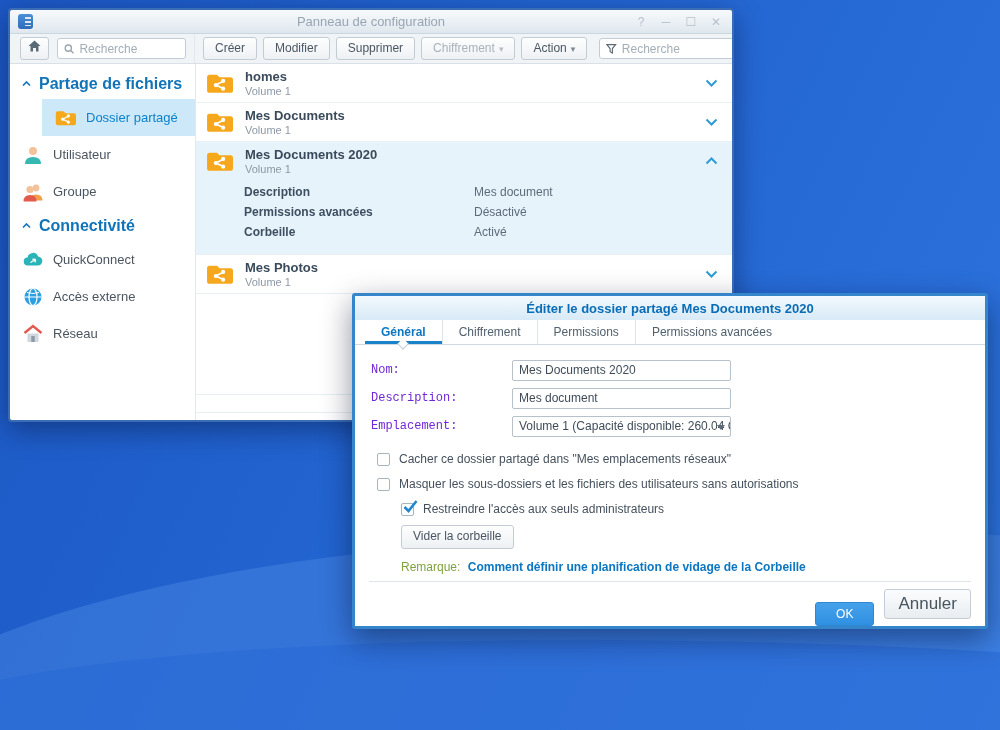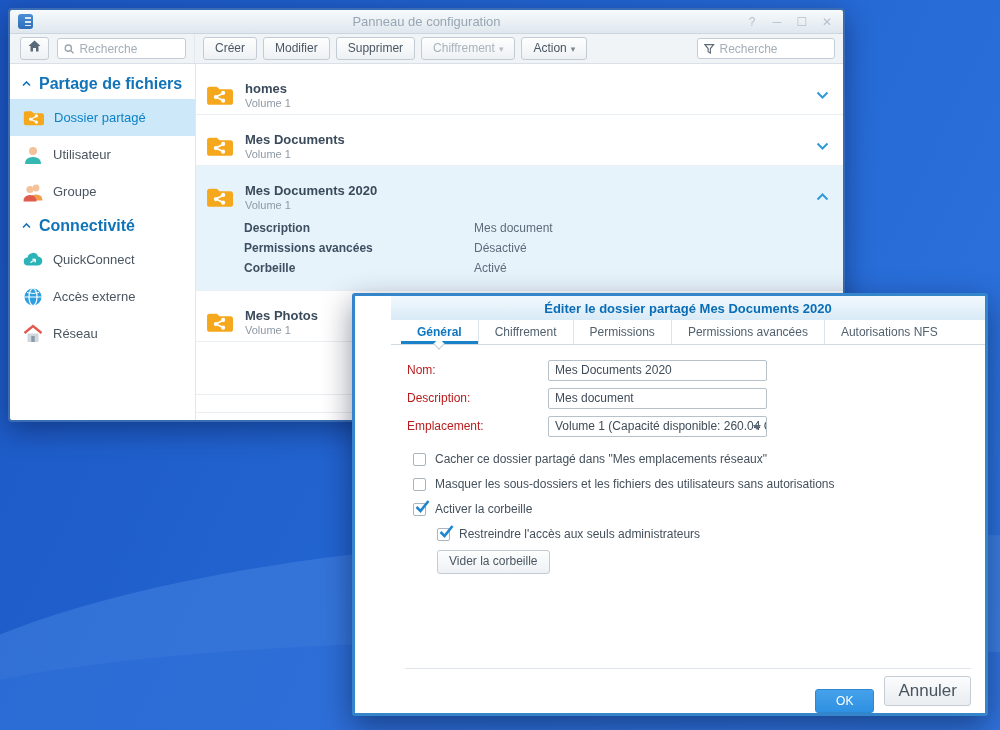--- a/index.html
+++ b/index.html
@@ -9,21 +9,21 @@
 
   
   .wave { position:absolute; pointer-events:none; }
   .wave-a { left:-12%; top:540px; width:130%; height:560px;
             background:rgba(96,156,240,.30); border-radius:100% 100% 0 0 / 60% 22% 0 0;
             transform:rotate(-3deg); }
   .wave-b { left:-10%; top:640px; width:140%; height:400px;
             background:rgba(38,104,214,.55); border-radius:90% 100% 0 0 / 40% 30% 0 0; }
 
   
-  .win { position:absolute; left:8px; top:8px; width:837px; height:414px;
+  .win { position:absolute; left:8px; top:8px; width:726px; height:414px;
          background:#15803d; border:2px solid #3a6db4; border-radius:4px;
          box-shadow:0 8px 28px rgba(0,10,40,.40); display:flex; flex-direction:column; overflow:hidden; }
   .titlebar { height:24px; flex:0 0 24px; background:linear-gradient(#f7fafc,#dfe7ee);
               border-bottom:1px solid #ccd6de; display:flex; align-items:center; position:relative; }
   .appicon { width:15px; height:15px; margin-left:8px; border-radius:3px;
              background:linear-gradient(#4a8fd6,#2f6cb8); position:relative; }
   .appicon::after { content:""; position:absolute; right:2px; top:3px; width:6px; height:9px;
                     background:repeating-linear-gradient(#dfe7ee 0 2px, transparent 2px 4px); }
   .wtitle { position:absolute; left:0; right:0; text-align:center; font-size:13px; color:#98a6b3; }
   .wctrls { margin-left:auto; display:flex; gap:13px; padding-right:10px; color:#b7c1cb;
@@ -49,61 +49,61 @@
   .spacer { flex:1; }
 
   .winbody { flex:1; display:flex; min-height:0; }
 
   
   .sidebar { width:185px; flex:0 0 185px; background:#fff; padding-top:4px; overflow:hidden; }
   .sec-hdr { display:flex; align-items:center; gap:8px; padding:7px 0 6px 12px;
              font-size:16px; font-weight:bold; color:#1173b8; }
   .side-item { display:flex; align-items:center; gap:10px; height:37px; padding-left:13px;
                font-size:13px; color:#4a5560; }
-  .side-item.selected { background:#cde9f9; color:#0c82c9; }
+  .side-item.selected { background:#cde9f9; color:#0c82c9;margin-left:32px; }
   .side-item svg { flex:0 0 auto; }
 
   
   .content { flex:1; border-left:1px solid #e2e8ed; position:relative; background:#fff;
              display:flex; flex-direction:column; overflow:hidden; }
   .frow { border-bottom:1px solid #eaeff3; }
-  .frow-head { display:flex; align-items:center; padding:5px 14px 5px 10px; min-height:37px;margin-top:12px; }
+  .frow-head { display:flex; align-items:center; padding:5px 14px 5px 10px; min-height:37px; }
   .frow.expanded { background:#e7f3fb; }
   .ftexts { margin-left:12px; }
   .fname { font-size:13px; font-weight:bold; color:#3a4a5a; }
   .fvol { font-size:11px; color:#8d99a4; margin-top:1px; }
   .fchev { margin-left:auto; }
   .fdetails { padding:2px 0 12px 48px; }
   .drow { display:flex; font-size:12px; padding:3px 0; }
   .dlabel { width:230px; font-weight:bold; color:#3d4f60; }
   .dvalue { color:#5c6c7a; }
   .list-footer { margin-top:auto; height:26px; border-top:1px solid #e9eef2; position:relative; }
   .list-footer::after { content:""; position:absolute; left:0; right:0; bottom:7px;
                         border-top:1px solid #e9eef2; }
 
   
-  .dialog { position:absolute; left:352px; top:293px; width:636px; height:423px;
+  .dialog { position:absolute; left:352px; top:293px; width:636px; height:336px;
             background:#fff; border:3px solid #3585cb; border-radius:3px;
-            box-shadow:0 10px 30px rgba(0,10,40,.45); display:flex; flex-direction:column;padding-left:36px; }
+            box-shadow:0 10px 30px rgba(0,10,40,.45); display:flex; flex-direction:column; }
   .dlg-title { height:24px; flex:0 0 24px; background:linear-gradient(#f2f9fd,#d8eaf7);
                display:flex; align-items:center; justify-content:center;
                font-size:13px; font-weight:bold; color:#0a6db6; }
   .tabs { height:25px; flex:0 0 25px; display:flex; align-items:stretch; padding-left:10px;
           border-bottom:1px solid #cfd9e1; background:#fff; }
   .tab { display:flex; align-items:center; padding:0 16px; font-size:12px; color:#52616e;
          position:relative; }
   .tab + .tab { border-left:1px solid #dde4ea; }
   .tab.active { color:#0d76c0; font-weight:bold; box-shadow:inset 0 -3px 0 #1a82c8; }
   .tab.active::after { content:""; position:absolute; left:50%; bottom:-4px; margin-left:-4px;
                        width:7px; height:7px; background:#fff; border-right:1px solid #c3ced7;
                        border-bottom:1px solid #c3ced7; transform:rotate(45deg); }
   .dlg-body { flex:1; padding:13px 16px 0 16px; position:relative; font-size:12px; color:#44505c;
               display:flex; flex-direction:column; min-height:0; }
   .formrow { display:flex; align-items:center; margin-bottom:4px; height:24px; }
-  .flabel { width:141px; flex:0 0 141px; color:#b91c1c; }
+  .flabel { width:141px; flex:0 0 141px; color:#6d28d9;font-family:Liberation Mono, monospace; }
   .tfield { width:219px; height:21px; border:1px solid #b6c1c9; border-radius:2px; font-size:12px;
             color:#3f4c58; padding:0 6px; font-family:"Liberation Sans",sans-serif; outline:none; }
   .sfield { width:219px; height:21px; border:1px solid #b6c1c9; border-radius:2px;
             display:flex; align-items:center; padding:0 18px 0 6px; color:#3f4c58;
             position:relative; white-space:nowrap; overflow:hidden; }
   .sfield .sel-caret { position:absolute; right:5px; top:8px; width:0; height:0;
             border-left:4px solid transparent; border-right:4px solid transparent;
             border-top:5px solid #5f6b76; }
   .cbrow { display:flex; align-items:center; gap:9px; margin:9px 0 0 6px; height:16px; }
   .cbrow.indent { margin-left:30px; }
@@ -354,21 +354,20 @@
 </div>
 
 <div class="dialog">
   <div class="dlg-title">Éditer le dossier partagé Mes Documents 2020</div>
 
   <div class="tabs">
     <div class="tab active">Général</div>
     <div class="tab">Chiffrement</div>
     <div class="tab">Permissions</div>
     <div class="tab">Permissions avancées</div>
-    <div class="tab">Autorisations NFS</div>
   </div>
 
   <div class="dlg-body">
     <div class="formrow">
       <span class="flabel">Nom:</span>
       <input class="tfield" value="Mes Documents 2020" style="">
     </div>
     <div class="formrow">
       <span class="flabel">Description:</span>
       <input class="tfield" value="Mes document" style="">
@@ -382,38 +381,34 @@
     </div>
 
     <div class="cbrow">
       <span class="cbox"></span>
       <span>Cacher ce dossier partagé dans "Mes emplacements réseaux"</span>
     </div>
     <div class="cbrow">
       <span class="cbox"></span>
       <span>Masquer les sous-dossiers et les fichiers des utilisateurs sans autorisations</span>
     </div>
-    <div class="cbrow">
-      <span class="cbox">
-        <svg width="15" height="15" viewBox="0 0 15 15">
-          <path d="M1.5 8 L5.5 12 L13.5 2" fill="none" stroke="#1f86d0" stroke-width="2.6"></path>
-        </svg>
-      </span>
-      <span>Activer la corbeille</span>
-    </div>
     <div class="cbrow indent">
       <span class="cbox">
         <svg width="15" height="15" viewBox="0 0 15 15">
           <path d="M1.5 8 L5.5 12 L13.5 2" fill="none" stroke="#1f86d0" stroke-width="2.6"></path>
         </svg>
       </span>
       <span>Restreindre l'accès aux seuls administrateurs</span>
     </div>
 
     <button class="btn trash-btn">Vider la corbeille</button>
 
+    <div class="note">
+      <span class="note-label">Remarque:</span>
+      <span class="note-link">Comment définir une planification de vidage de la Corbeille</span>
+    </div>
   </div>
 
   <div class="dlg-footer">
     <button class="btn-ok">OK</button>
     <button class="btn-cancel">Annuler</button>
   </div>
 </div>
 
 </body></html>

